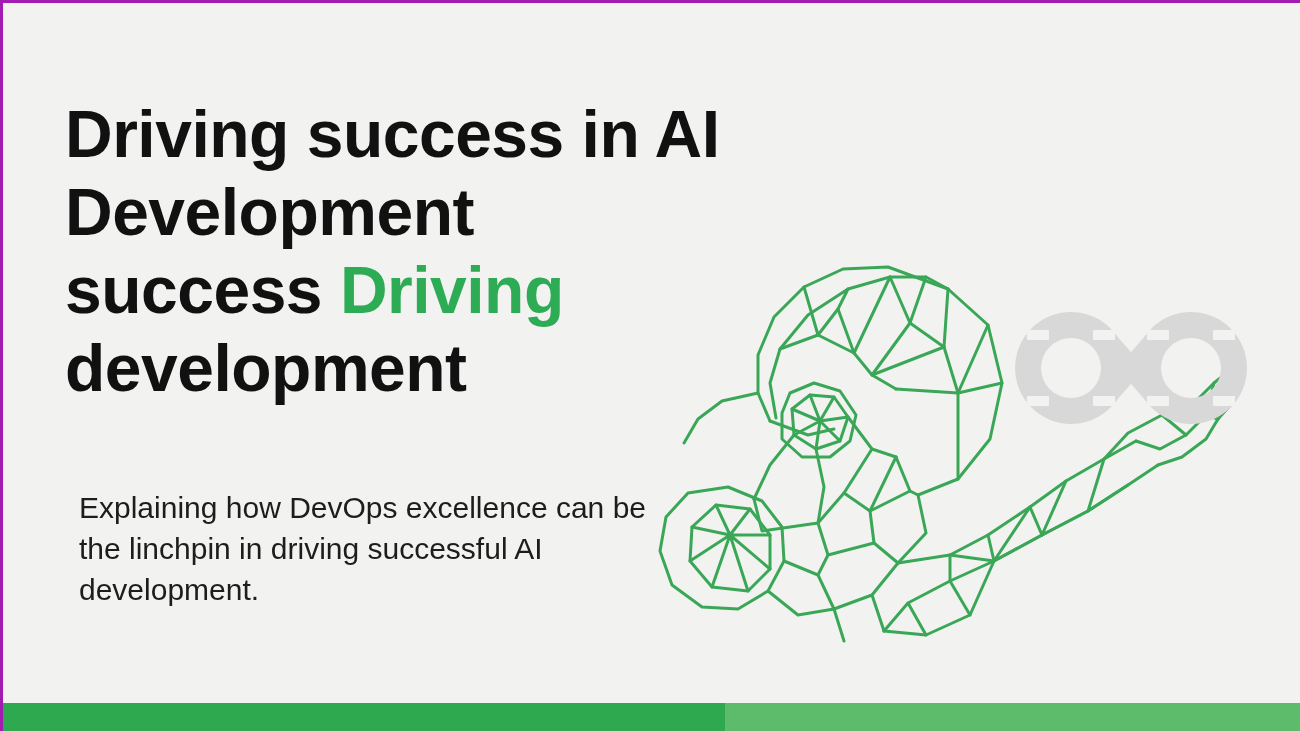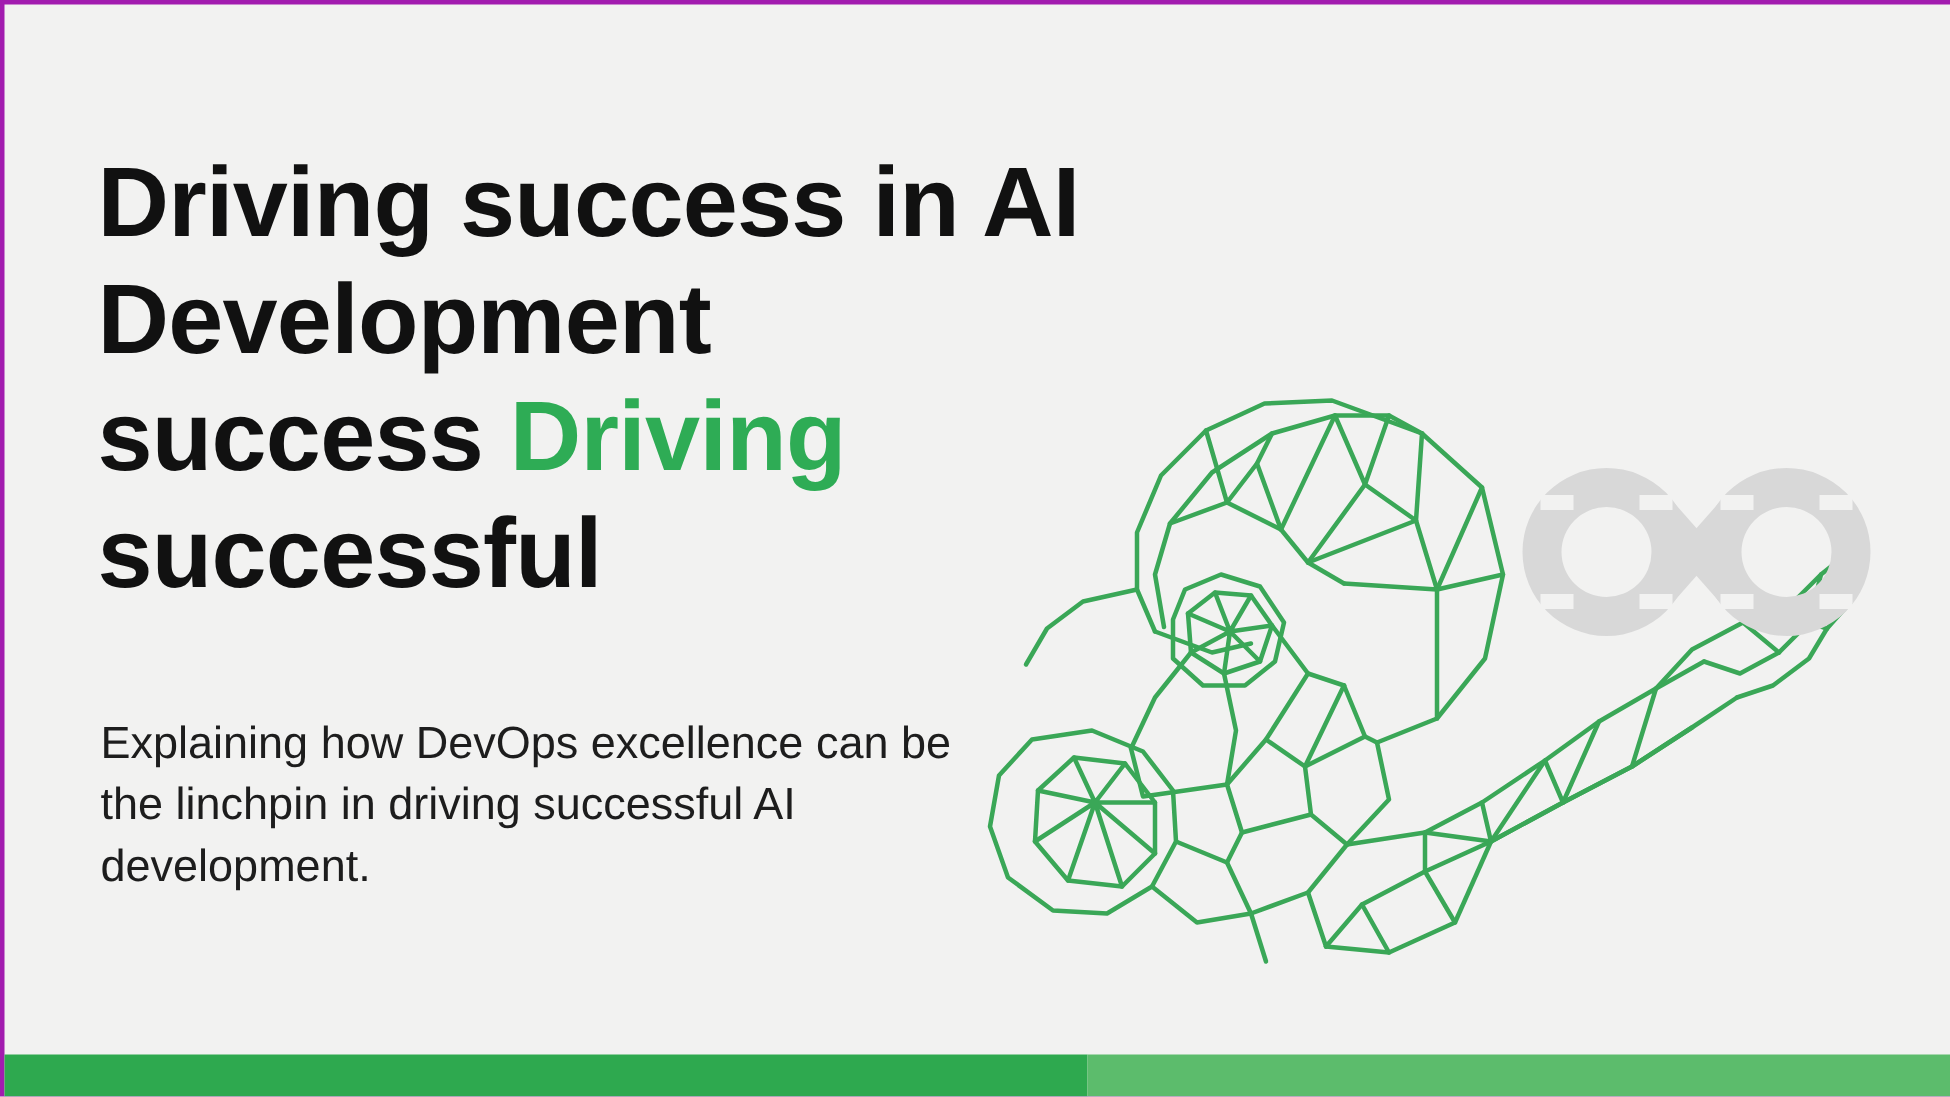--- a/index.html
+++ b/index.html
@@ -51,21 +51,21 @@
   }
   #headline .accent {
     color: #2eac55;
   }
 
   #subtext {
     position: absolute;
     left: 64px;
     top: 472px;
     width: 600px;
-    margin: 0;
+    margin: 12px;
     font-size: 30px;
     line-height: 41px;
     font-weight: 400;
     color: #1d1d1d;
     font-family: "Liberation Sans", sans-serif;
   }
 
   
   #robot-arm {
     position: absolute;
@@ -97,21 +97,21 @@
 </head>
 <body>
 
 <div id="slide">
   <div id="canvas">
 
     <div id="text-col">
       <h1 id="headline">
         <span>Driving success in AI Development</span><br>
         <span>success </span><span class="accent">Driving</span><br>
-        <span>successful</span>
+        <span>development</span>
       </h1>
     </div>
 
     <p id="subtext">Explaining how DevOps excellence can be the linchpin in driving successful AI development.</p>
 
     <svg id="robot-arm" viewBox="0 0 580 400" fill="none" stroke="#3aa757" stroke-width="3" stroke-linecap="round" stroke-linejoin="round">
 
       <path d="M118,175 L112,140 L122,106 L150,72 L190,46 L232,34 L268,34 L290,46"></path>
       <path d="M290,46 L230,24 L185,26 L146,44 L116,74 L100,112 L100,150 L112,178"></path>
       <path d="M100,150 L64,158 L40,176 L26,200"></path>

